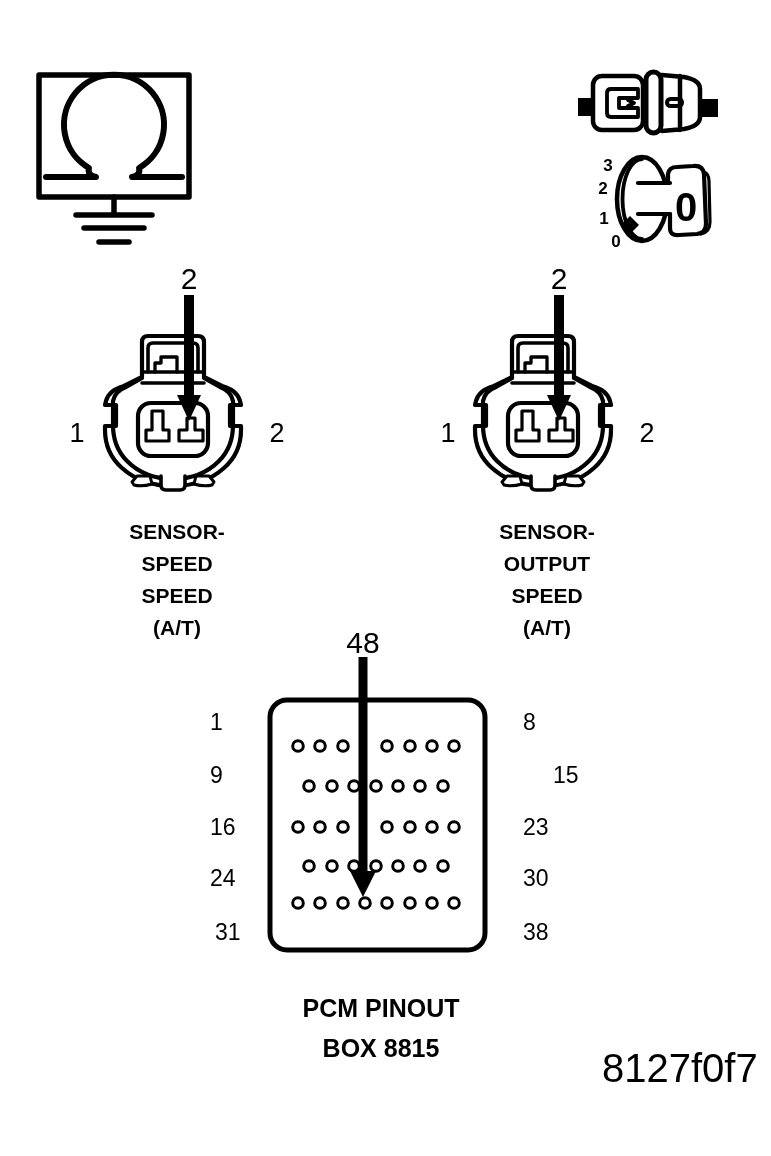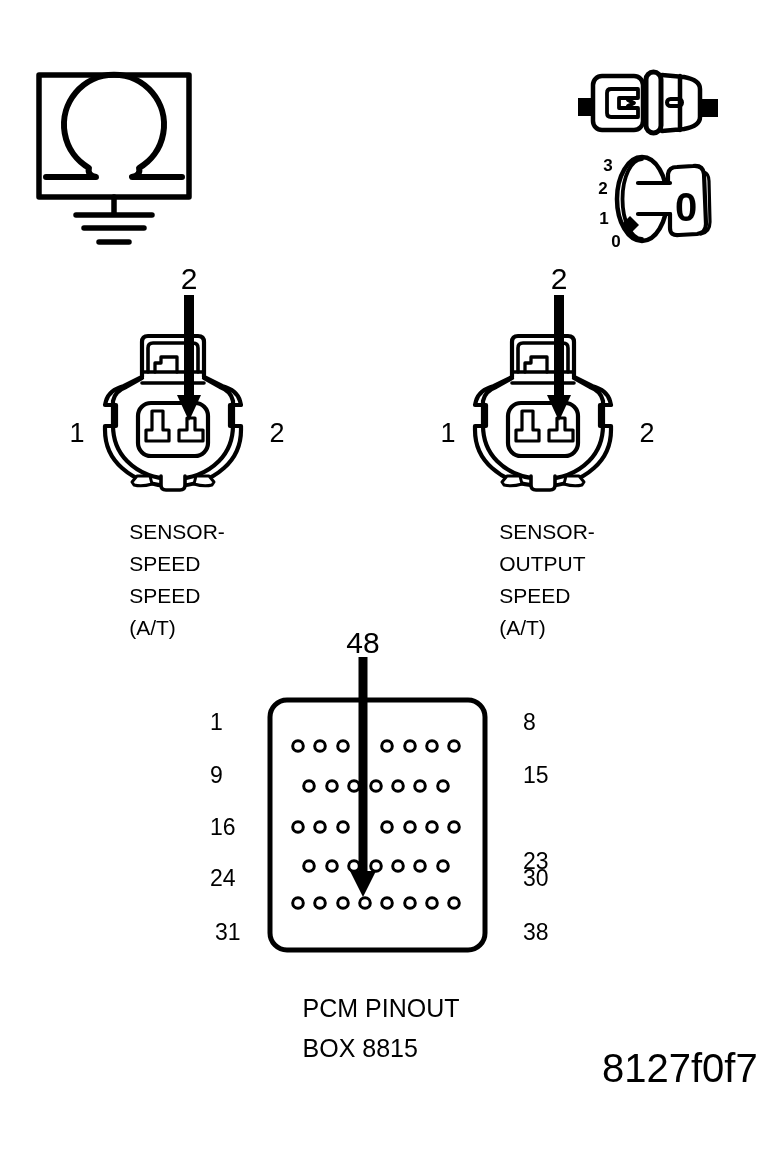--- a/index.html
+++ b/index.html
@@ -6,21 +6,21 @@
   .canvas{position:relative;width:771px;height:1156px;background:#fff;overflow:hidden;
           font-family:"Liberation Sans",sans-serif;color:#000;}
   svg{position:absolute;overflow:visible;}
   svg *{vector-effect:none;}
   .ln{stroke:#000;fill:none;stroke-linecap:round;stroke-linejoin:round;}
   .num{position:absolute;transform:translateX(-50%);font-size:30px;line-height:30px;
        white-space:nowrap;text-align:center;}
   .pin-num{font-size:27px;line-height:26px;}
   .row-num{position:absolute;font-size:23px;line-height:24px;white-space:nowrap;}
   .code{position:absolute;font-size:40px;line-height:32px;white-space:nowrap;}
-  .cap{position:absolute;transform:translateX(-50%);text-align:left;font-weight:normal;
+  .cap{position:absolute;transform:translateX(-50%);text-align:center;font-weight:bold;
        font-size:21px;line-height:32px;white-space:nowrap;}
   .cap-pcm{font-size:25px;line-height:40px;}
   .dial-txt{font:bold 17px "Liberation Sans",sans-serif;fill:#000;}
   .dial-zero{font:bold 40px "Liberation Sans",sans-serif;fill:#000;}
 </style>
 </head>
 <body>
 
 <div class="canvas">
 
@@ -153,22 +153,22 @@
     <rect x="19.5" y="2" width="9" height="216" fill="#000"></rect>
     <polygon points="11,216 37,216 24,242" fill="#000"></polygon>
   </svg>
 
   <div class="row-num" style="left:210px;top:710px">1</div>
   <div class="row-num" style="left:210px;top:763px">9</div>
   <div class="row-num" style="left:210px;top:815px">16</div>
   <div class="row-num" style="left:210px;top:866px">24</div>
   <div class="row-num" style="left:215px;top:920px">31</div>
   <div class="row-num" style="left:523px;top:710px">8</div>
-  <div class="row-num" style="left:523px;top:763px">15</div>
-  <div class="row-num" style="left:523px;top:849px">23</div>
+  <div class="row-num" style="left:553px;top:763px">15</div>
+  <div class="row-num" style="left:523px;top:815px">23</div>
   <div class="row-num" style="left:523px;top:866px">30</div>
   <div class="row-num" style="left:523px;top:920px">38</div>
 
   <div class="cap cap-pcm" style="left:381px;top:988px">
     <div>PCM PINOUT</div>
     <div>BOX 8815</div>
   </div>
 
   <div class="code" style="left:602px;top:1052px">8127f0f7</div>
 </div>

